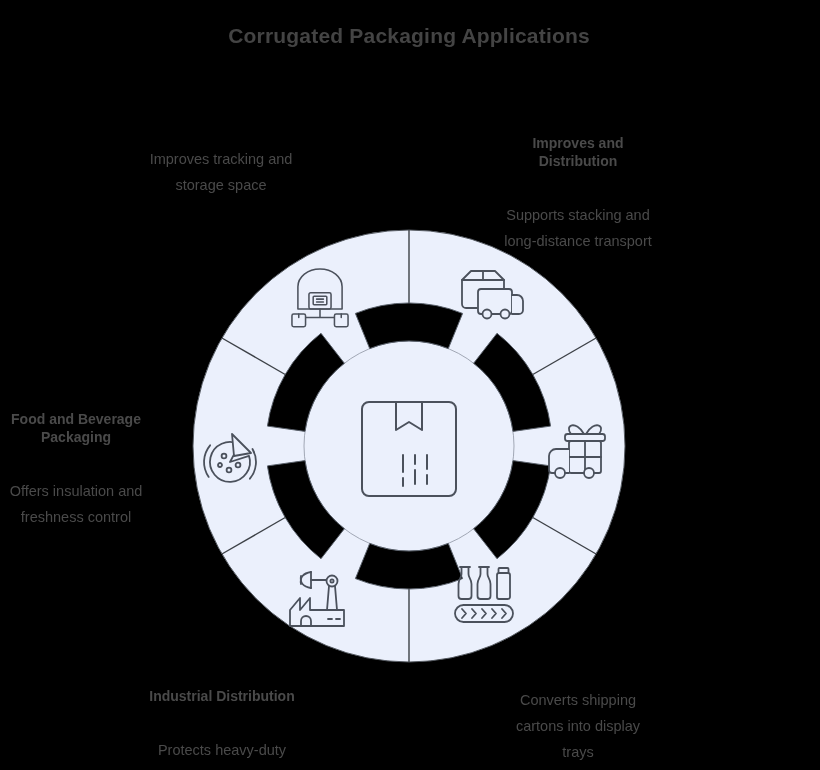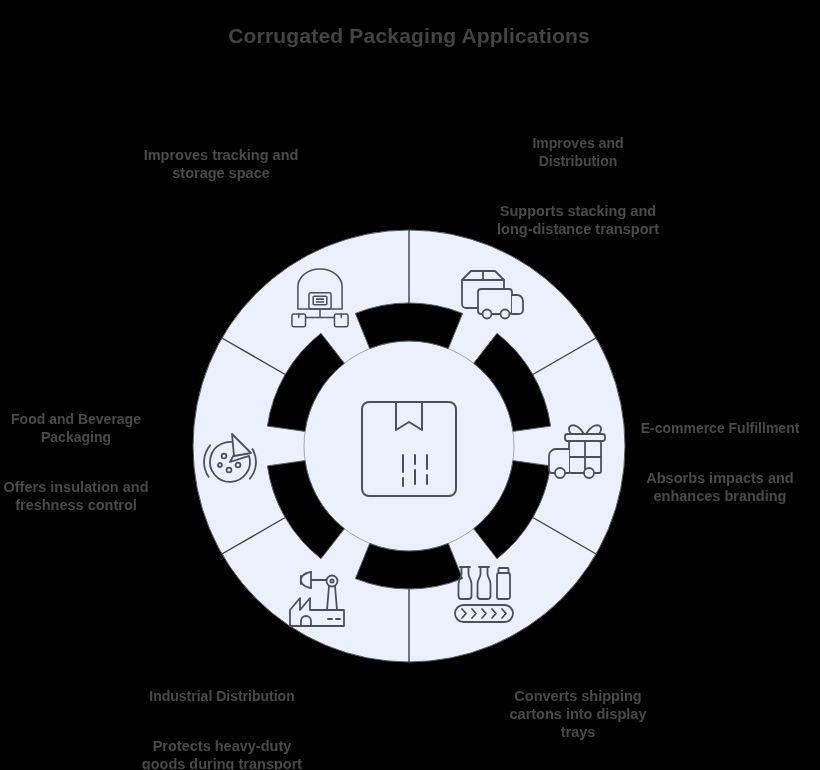--- a/index.html
+++ b/index.html
@@ -19,21 +19,21 @@
   svg.wheel{position:absolute;left:0;top:0;}
   .ring-arc{fill:var(--ring_cut);stroke:#5a616b;stroke-width:1;}
   .divider{stroke:var(--divider_line);stroke-width:1.4;}
   .outer-circle{fill:var(--wheel_fill);stroke:#555a61;stroke-width:1;}
   .faint-circle{fill:none;stroke:#8e95a3;stroke-width:1;opacity:.8;}
   .icon{fill:none;stroke:var(--icon_stroke);stroke-width:1.8;stroke-linecap:round;stroke-linejoin:round;}
   .icon .solid{fill:var(--wheel_fill);}
   .icon-bold{stroke-width:2;}
   .label{position:absolute;text-align:center;color:var(--text);white-space:pre-line;}
   .label .h{font-size:14px;line-height:18px;font-weight:700;margin:0 0 14px 0;}
-  .label .d{font-size:14.5px;line-height:18px;font-weight:700;}
+  .label .d{font-size:14.5px;line-height:26px;font-weight:400;}
   .l-warehouse{left:106px;top:128px;width:230px;}
   .l-shipping{left:463px;top:116px;width:230px;}
   .l-ecommerce{left:620px;top:401px;width:200px;}
   .l-food{left:-6px;top:392px;width:164px;}
   .l-industrial{left:107px;top:669px;width:230px;}
   .l-retail{left:463px;top:669px;width:230px;}
 </style>
 </head>
 <body>
 
@@ -146,25 +146,20 @@
 storage space</div>
   </div>
 
   <div class="label l-shipping">
     <div class="h">Improves and
 Distribution</div>
     <div class="d">Supports stacking and
 long-distance transport</div>
   </div>
 
-  <div class="label l-ecommerce">
-    <div class="h">E-commerce Fulfillment</div>
-    <div class="d">Absorbs impacts and
-enhances branding</div>
-  </div>
 
   <div class="label l-food">
     <div class="h">Food and Beverage
 Packaging</div>
     <div class="d">Offers insulation and
 freshness control</div>
   </div>
 
   <div class="label l-industrial">
     <div class="h">Industrial Distribution</div>

